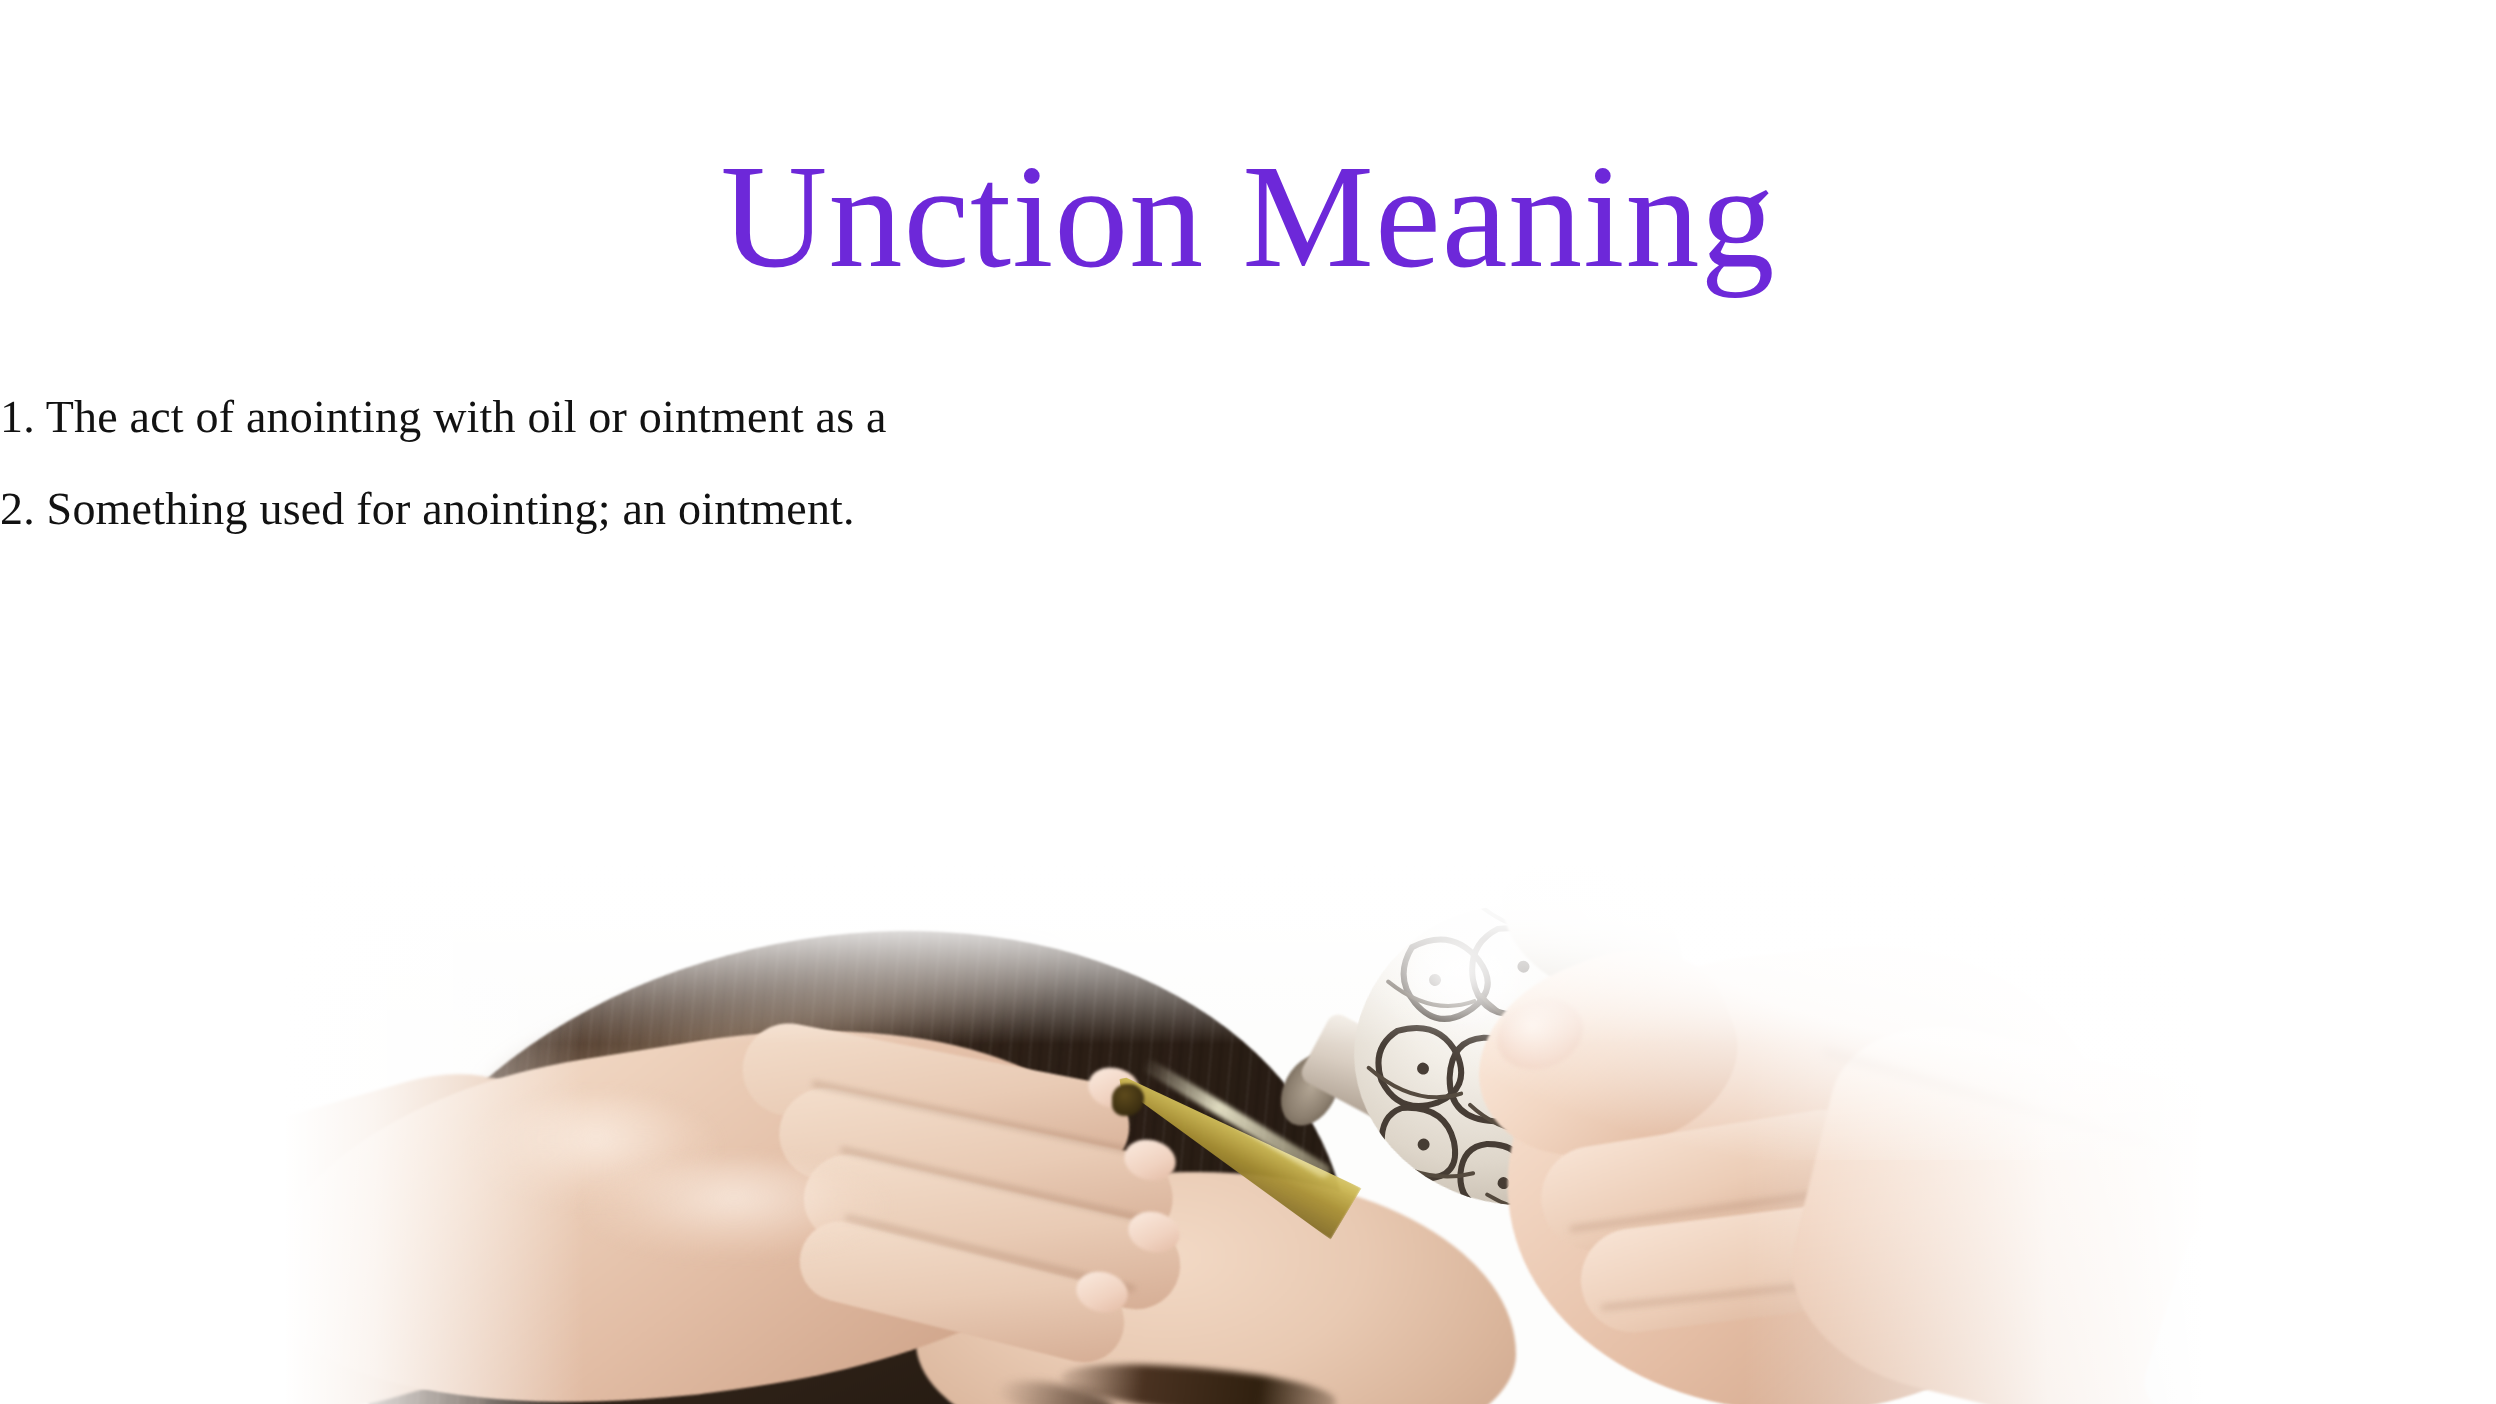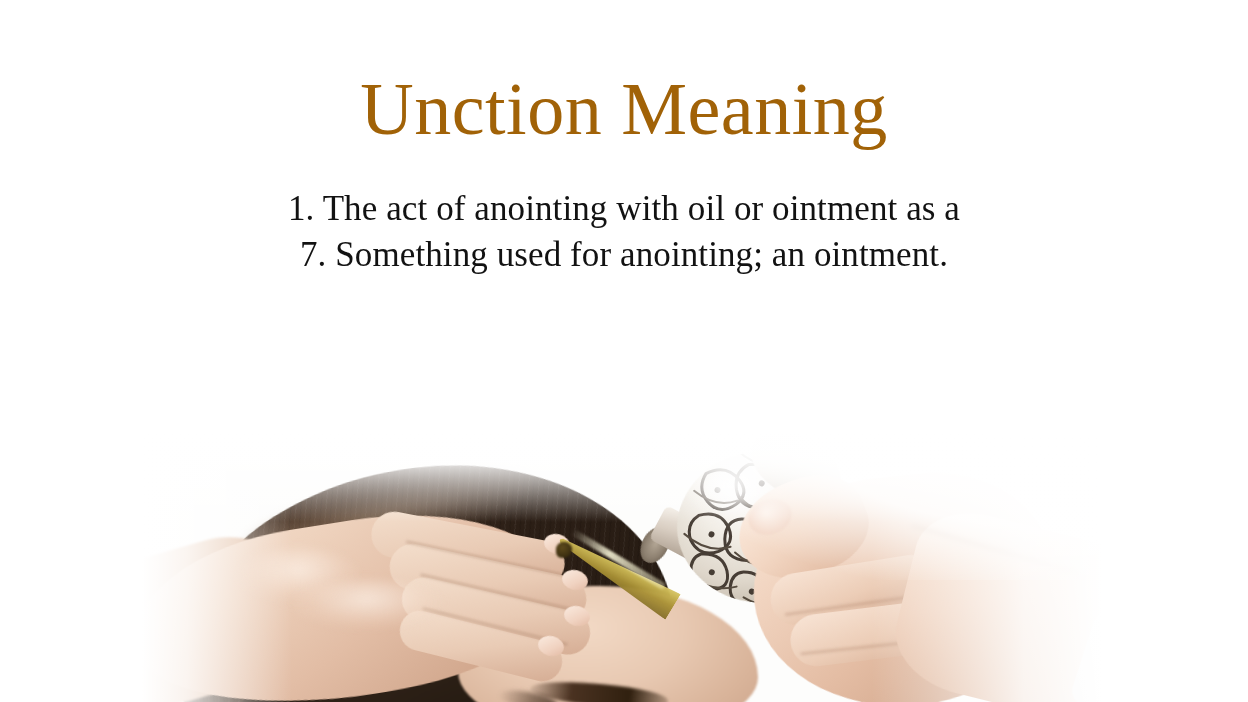--- a/index.html
+++ b/index.html
@@ -24,35 +24,35 @@
   #title {
     position: absolute;
     top: 66px;
     left: 0;
     width: 1248px;
     text-align: center;
     font-family: "Liberation Serif", "DejaVu Serif", serif;
     font-size: 74px;
     font-weight: 400;
     line-height: 86px;
-    color: #a16207;
+    color: #6d28d9;
     letter-spacing: 0.5px;
     white-space: nowrap;
   }
 
   
   #definitions {
     position: absolute;
     top: 186px;
     left: 0;
     width: 1248px;
-    text-align: center;
+    text-align: left;
     color: #121212;
     font-family: "Liberation Serif", "DejaVu Serif", serif;
-    font-size: 35px;
+    font-size: 23px;
     font-weight: 400;
     line-height: 46px;
     letter-spacing: 0.1px;
   }
   #definitions .defline {
     display: block;
     white-space: nowrap;
   }
 
   
@@ -485,21 +485,21 @@
 </style>
 </head>
 <body>
 
 <div id="slide">
 
   <div id="title">Unction Meaning</div>
 
   <div id="definitions">
     <span class="defline">1. The act of anointing with oil or ointment as a</span>
-    <span class="defline">7. Something used for anointing; an ointment.</span>
+    <span class="defline">2. Something used for anointing; an ointment.</span>
   </div>
 
   <div id="photo">
     <div id="photo-inner">
 
       <div class="hair-main"></div>
       <div class="hair-strands"></div>
       <div class="hair-sheen"></div>
       <div class="hair-lower"></div>
       <div class="forehead"></div>

